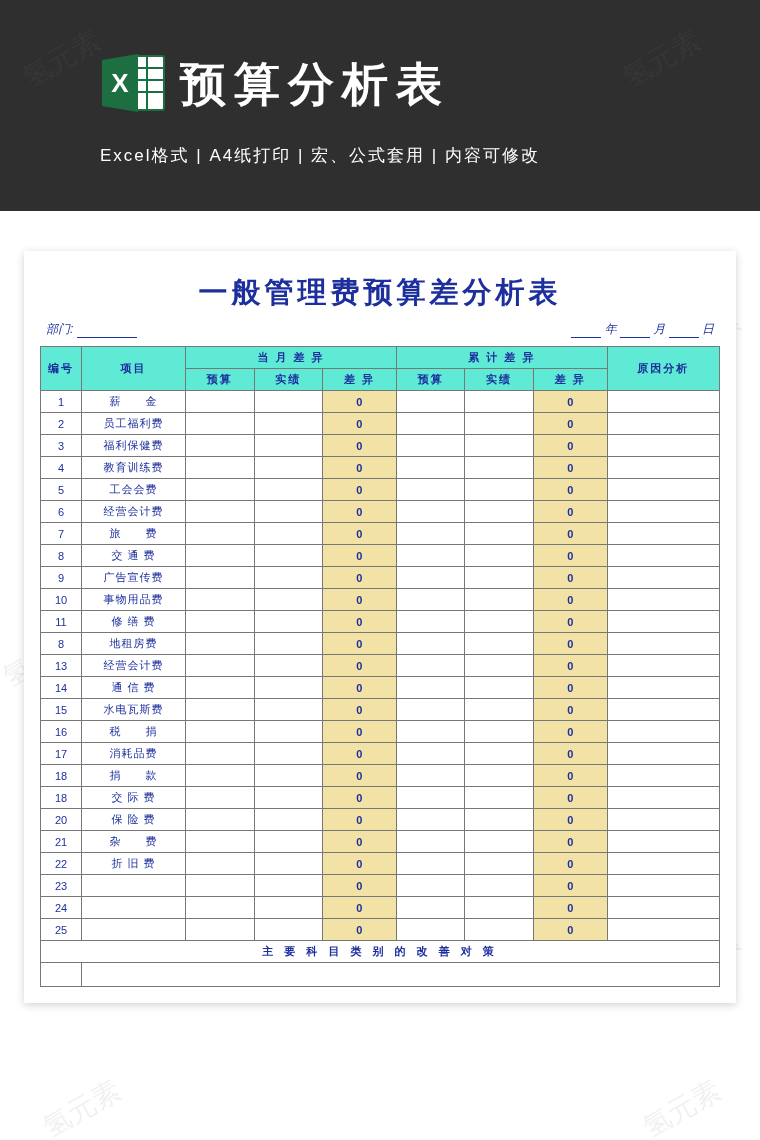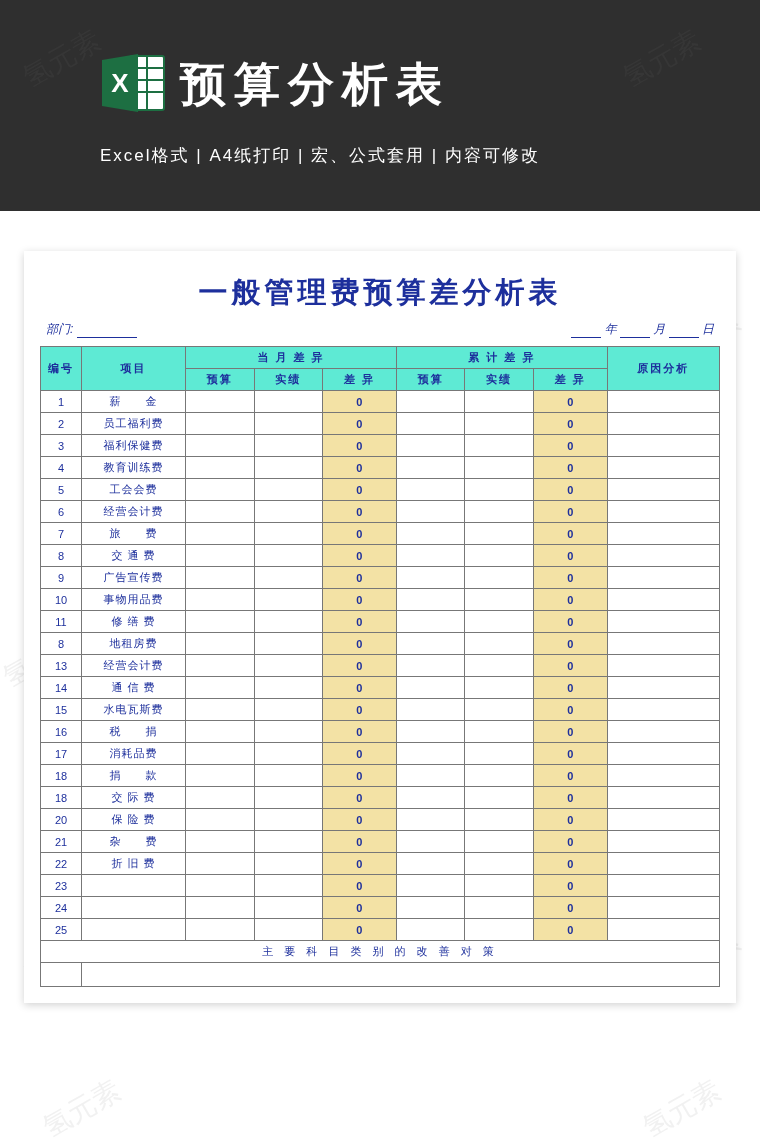--- a/index.html
+++ b/index.html
@@ -92,21 +92,21 @@
     font-weight: 700;
     letter-spacing: 2px;
   }
   td.idx { width: 28px; }
   td.item { letter-spacing: 1px; }
   .diff-col { background: #f3e2a5; font-weight: 700; }
   .footer-row td {
     height: 22px;
     letter-spacing: 4px;
     color: #1d2f9c;
-    font-weight: 400;
+    font-weight: 700;
   }
   .blank-footer td { height: 24px; }
   col.c-idx   { width: 30px; }
   col.c-item  { width: 76px; }
   col.c-val   { width: 50px; }
   col.c-diff  { width: 54px; }
   col.c-reason{ width: 82px; }
 </style>
 </head>
 <body>

